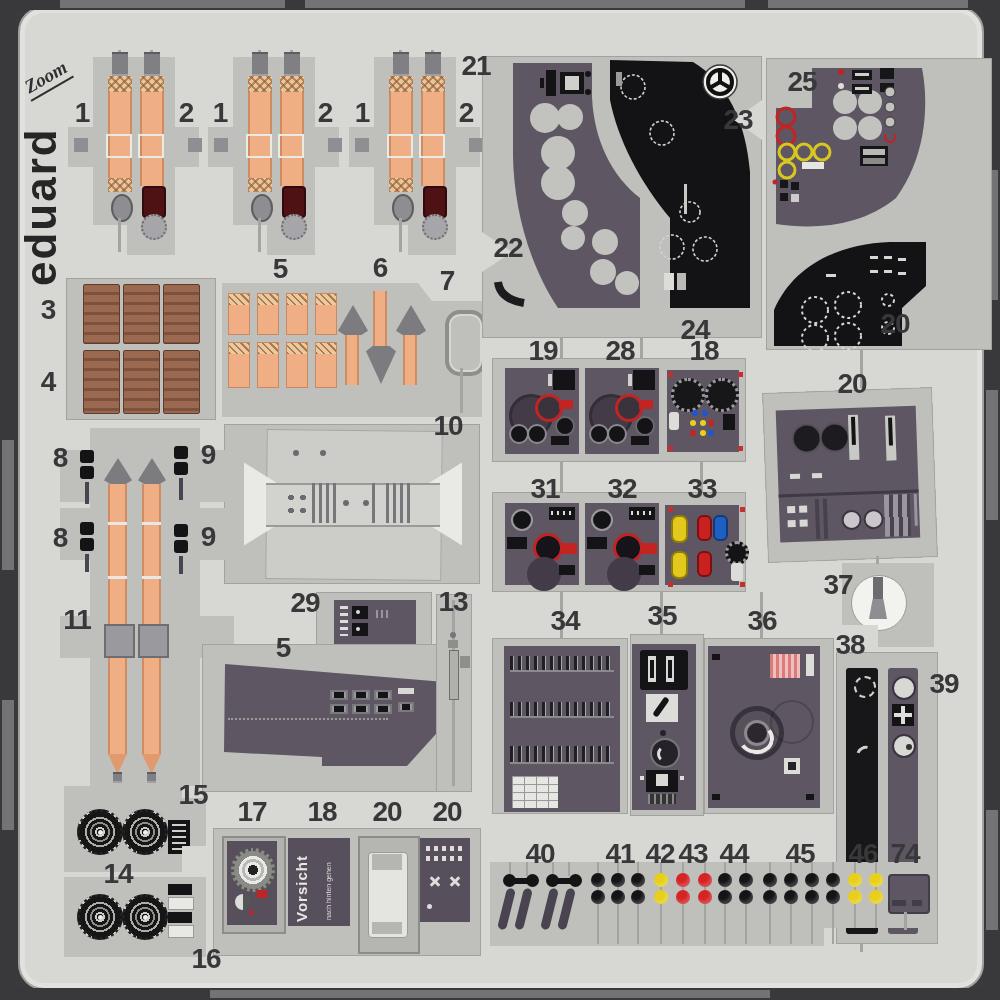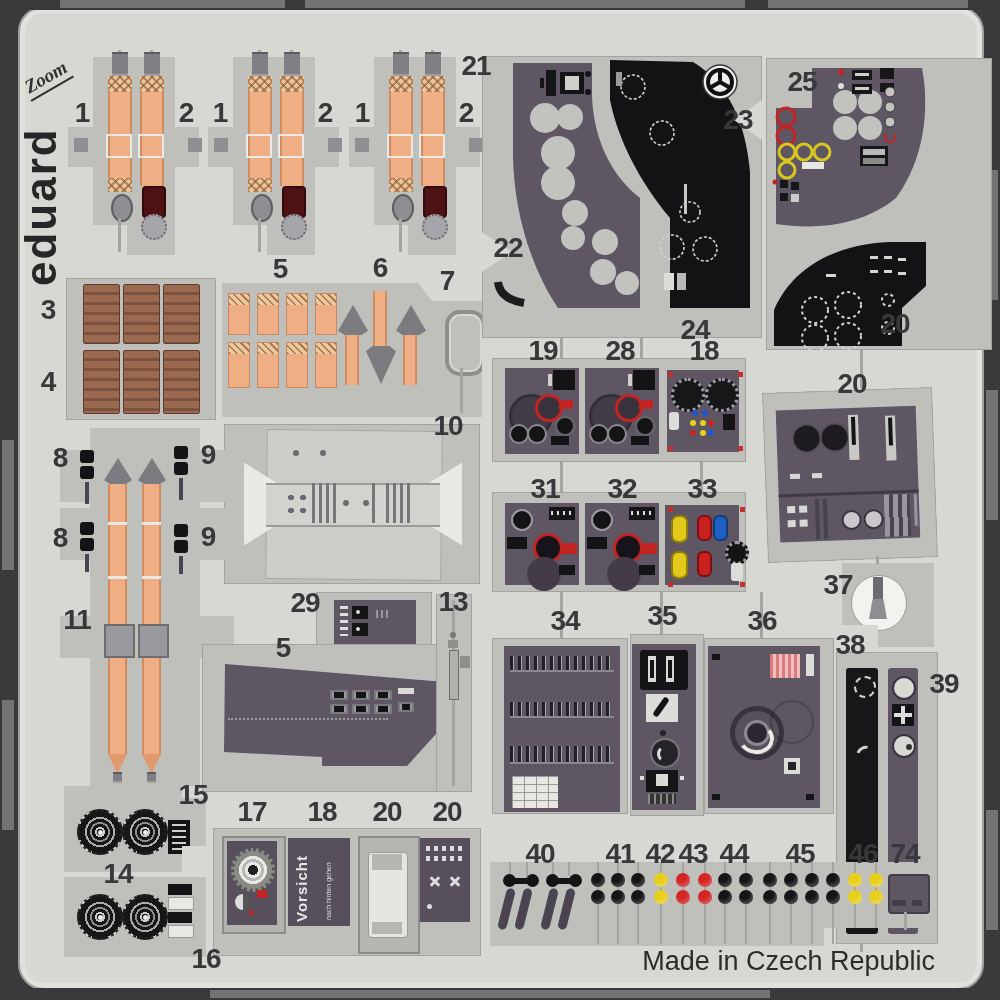--- a/index.html
+++ b/index.html
@@ -656,14 +656,13 @@
       <span class="lbl" style="left: 620px; top: 854px;">41</span>
       <span class="lbl" style="left: 660px; top: 854px;">42</span>
       <span class="lbl" style="left: 693px; top: 854px;">43</span>
       <span class="lbl" style="left: 734px; top: 854px;">44</span>
       <span class="lbl" style="left: 800px; top: 854px;">45</span>
       <span class="lbl" style="left: 863px; top: 854px;">46</span>
       <span class="lbl" style="left: 905px; top: 854px;">74</span>
       <span class="lbl" style="left: 305px; top: 603px;">29</span>
     </div>
 
-  <div class="foot" style="right:65px">Made in Czech Republic</div>
 </div>
 
 </body></html>

